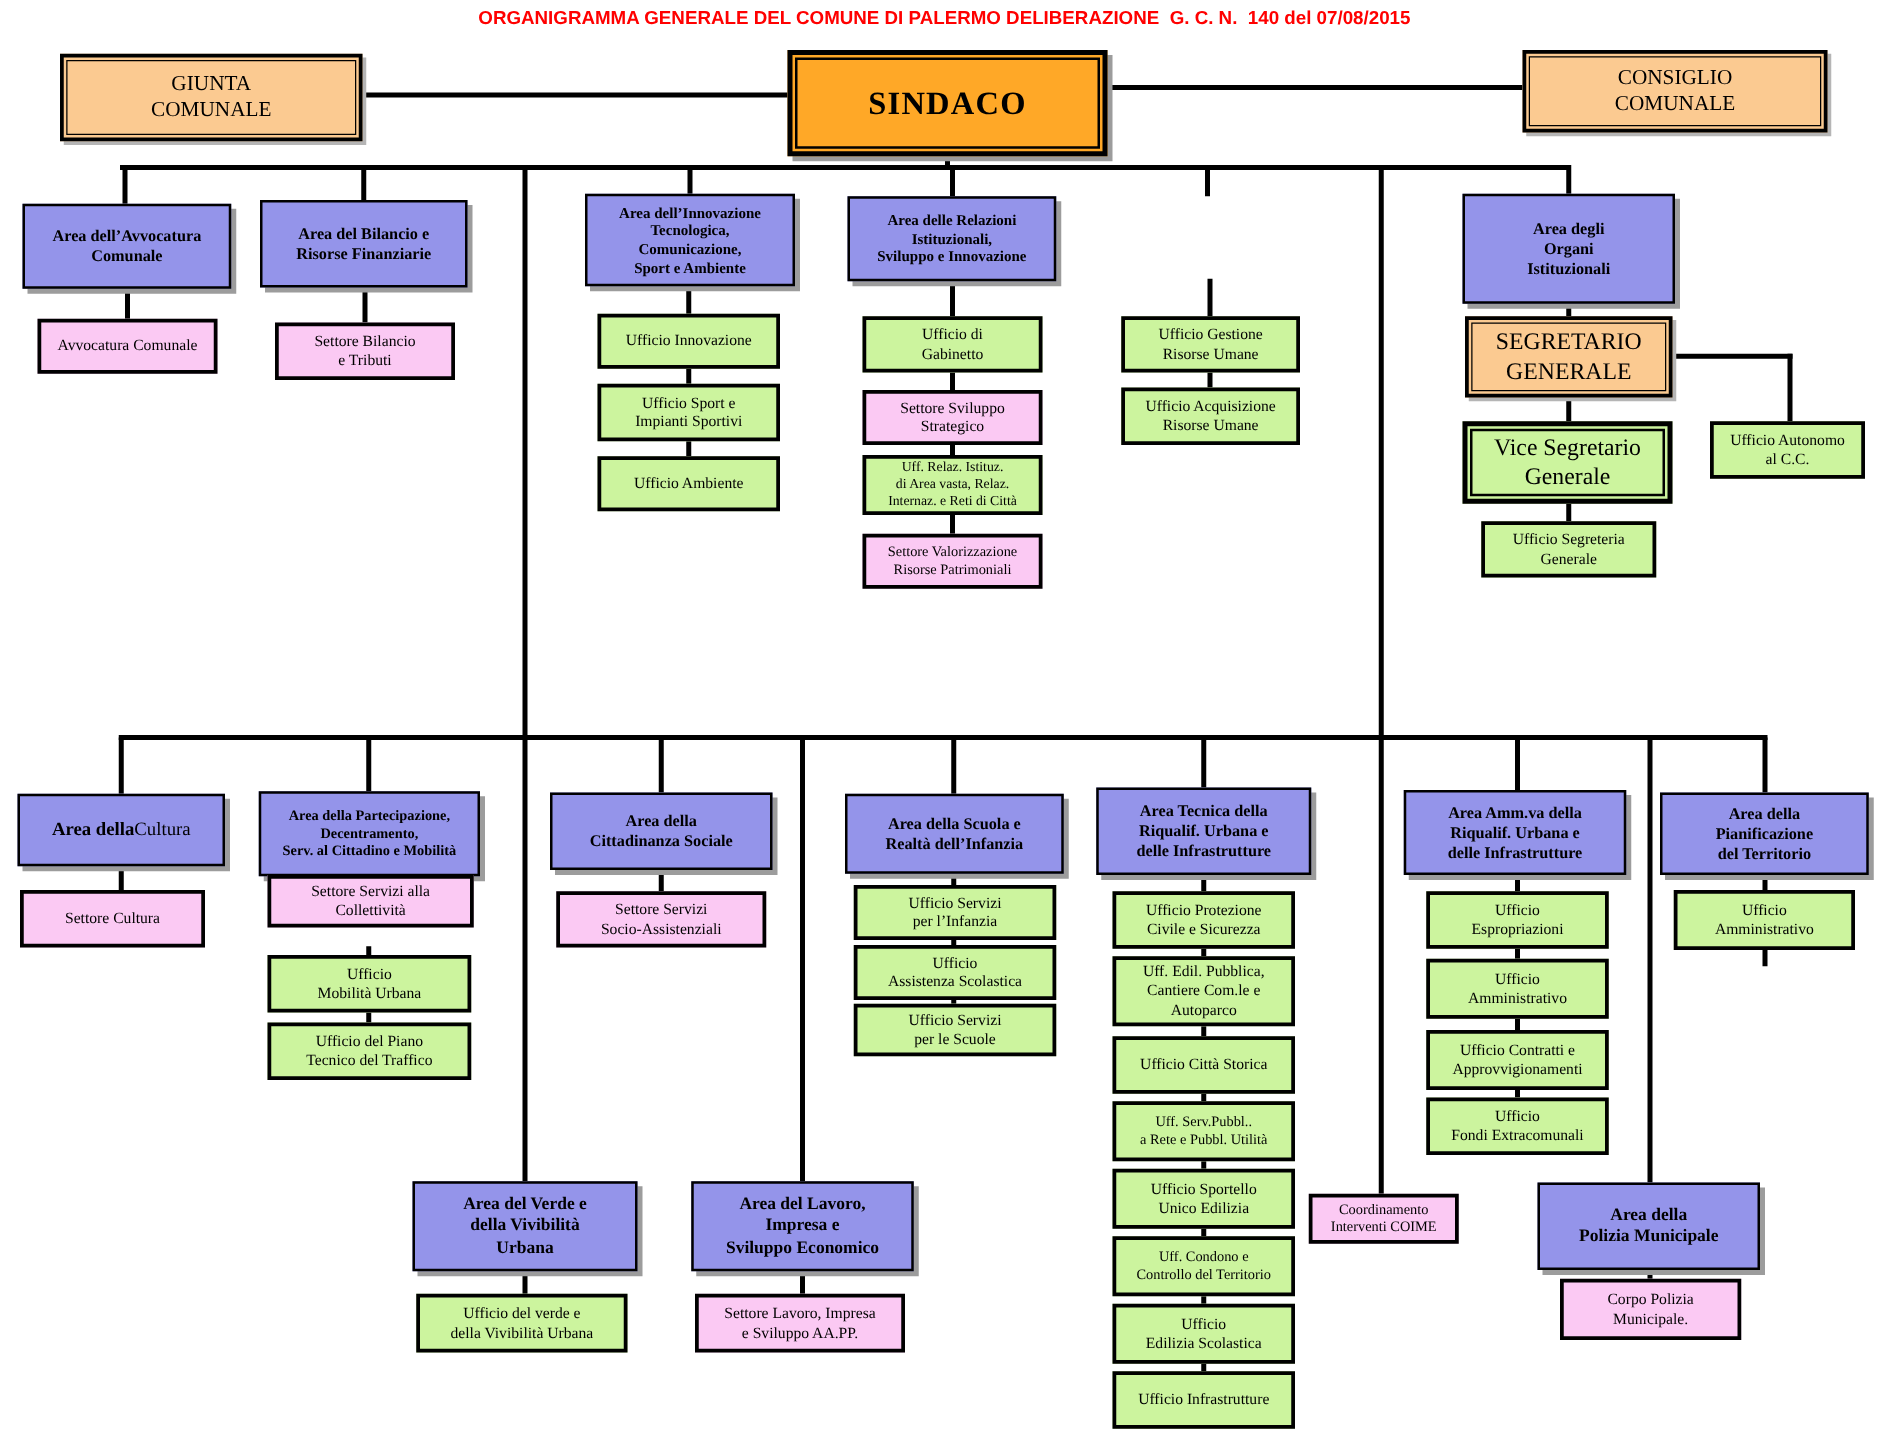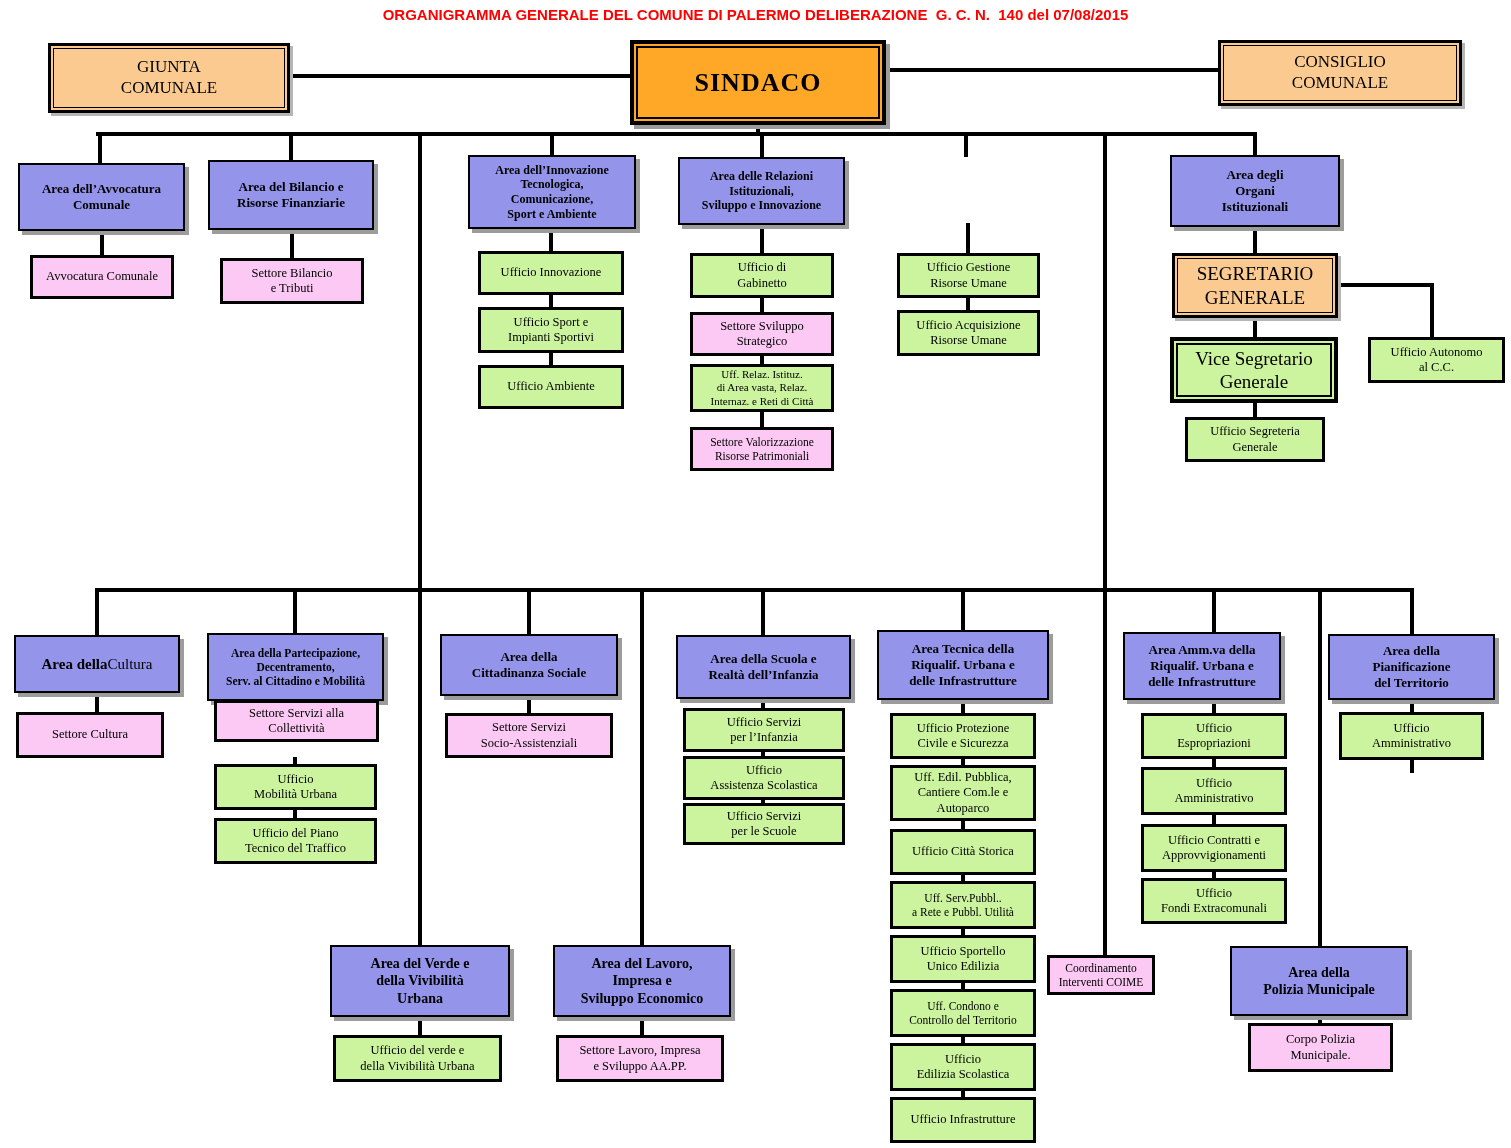--- a/index.html
+++ b/index.html
@@ -135,28 +135,28 @@
 di Area vasta,   Relaz.
 Internaz. e  Reti di Città</div>
   <div class="node pink fz115" style="left:690px;top:427px;width:144px;height:44px">Settore Valorizzazione
 Risorse Patrimoniali</div>
 
   <div class="node green" style="left:897px;top:253px;width:143px;height:45px">Ufficio Gestione
 Risorse Umane</div>
   <div class="node green" style="left:897px;top:310px;width:143px;height:46px">Ufficio Acquisizione
 Risorse Umane</div>
 
-  <div class="node purple" style="left:1170px;top:155px;width:170px;height:72px">Area degli
+  <div class="node purple" style="left:1170px;top:155px;width:170px;height:88px">Area degli
 Organi
 Istituzionali</div>
   <div class="node peach double fz19" style="left:1172px;top:253px;width:166px;height:65px">SEGRETARIO
 GENERALE</div>
   <div class="node green double-thick fz19" style="left:1170px;top:337px;width:168px;height:66px">Vice Segretario
 Generale</div>
-  <div class="node green" style="left:1368px;top:337px;width:137px;height:46px">Ufficio Autonomo
+  <div class="node green" style="left:1368px;top:337px;width:124px;height:46px">Ufficio Autonomo
 al C.C.</div>
   <div class="node green" style="left:1185px;top:417px;width:140px;height:45px">Ufficio Segreteria
 Generale</div>
 
   <div class="node purple fz15" style="left:14px;top:635px;width:166px;height:58px"><span>Area della</span><span class="r"> Cultura</span></div>
   <div class="node pink" style="left:16px;top:712px;width:148px;height:46px">Settore Cultura</div>
 
   <div class="node purple fz115" style="left:207px;top:633px;width:177px;height:68px">Area della Partecipazione,
 Decentramento,
 Serv. al Cittadino e Mobilità</div>
@@ -193,21 +193,21 @@
   <div class="node green fz115" style="left:890px;top:881px;width:146px;height:48px">Uff. Serv.Pubbl..
 a Rete e Pubbl. Utilità</div>
   <div class="node green" style="left:890px;top:935px;width:146px;height:48px">Ufficio Sportello
 Unico Edilizia</div>
   <div class="node green fz115" style="left:890px;top:989px;width:146px;height:48px">Uff. Condono e
 Controllo del Territorio</div>
   <div class="node green" style="left:890px;top:1043px;width:146px;height:48px">Ufficio
 Edilizia Scolastica</div>
   <div class="node green" style="left:890px;top:1097px;width:146px;height:46px">Ufficio Infrastrutture</div>
 
-  <div class="node purple" style="left:1123px;top:632px;width:158px;height:68px">Area Amm.va della
+  <div class="node purple" style="left:1123px;top:632px;width:178px;height:68px">Area Amm.va della
 Riqualif. Urbana e
 delle Infrastrutture</div>
   <div class="node green" style="left:1141px;top:713px;width:146px;height:46px">Ufficio
 Espropriazioni</div>
   <div class="node green" style="left:1141px;top:767px;width:146px;height:48px">Ufficio
 Amministrativo</div>
   <div class="node green" style="left:1141px;top:824px;width:146px;height:48px">Ufficio Contratti e
 Approvvigionamenti</div>
   <div class="node green" style="left:1141px;top:878px;width:146px;height:46px">Ufficio
 Fondi Extracomunali</div>
@@ -223,21 +223,21 @@
 Urbana</div>
   <div class="node green" style="left:333px;top:1035px;width:169px;height:47px">Ufficio del verde e
 della Vivibilità Urbana</div>
 
   <div class="node purple fz14" style="left:553px;top:945px;width:178px;height:72px">Area del Lavoro,
 Impresa e
 Sviluppo Economico</div>
   <div class="node pink" style="left:556px;top:1035px;width:168px;height:47px">Settore Lavoro,  Impresa
 e Sviluppo  AA.PP.</div>
 
-  <div class="node pink fz115" style="left:1047px;top:955px;width:108px;height:40px">Coordinamento
+  <div class="node pink fz115" style="left:1047px;top:955px;width:120px;height:40px">Coordinamento
 Interventi  COIME</div>
 
   <div class="node purple fz14" style="left:1230px;top:946px;width:178px;height:70px">Area della
 Polizia Municipale</div>
   <div class="node pink" style="left:1248px;top:1023px;width:145px;height:49px">Corpo Polizia
 Municipale.</div>
 
 </div>
 
 </body></html>

